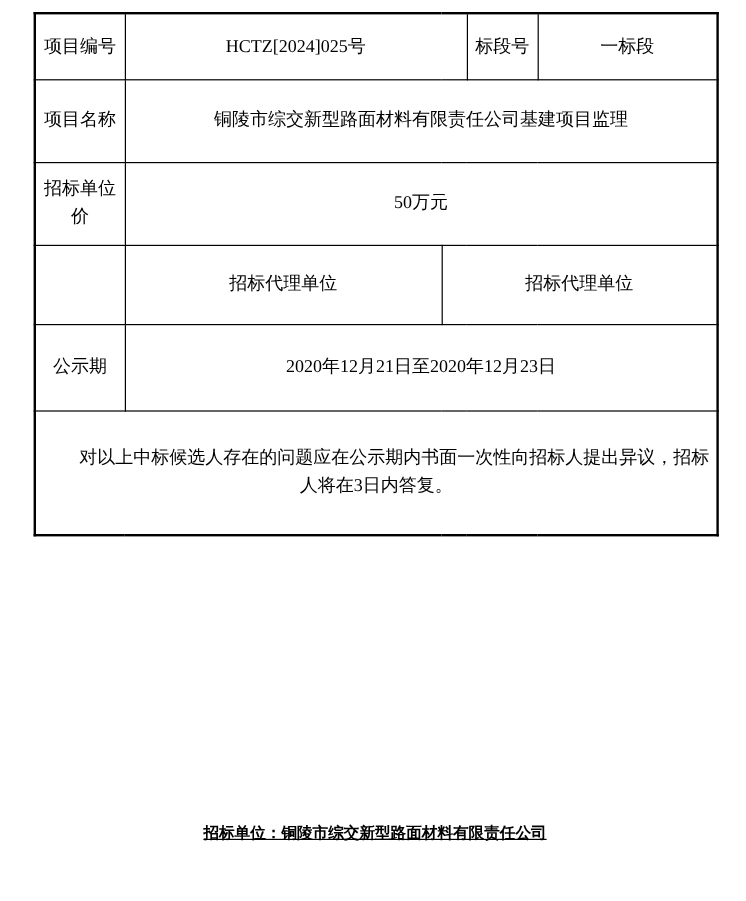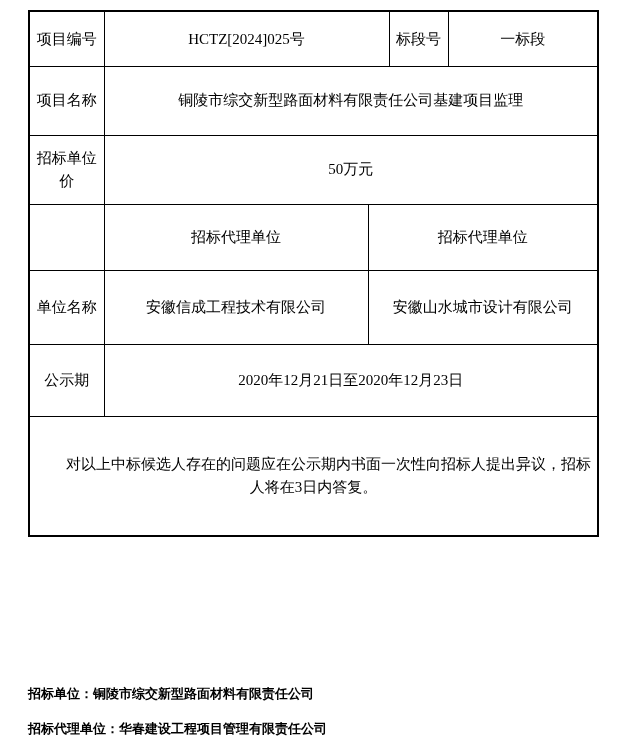--- a/index.html
+++ b/index.html
@@ -46,36 +46,37 @@
     margin-top: 24px;
   }
   tr.r1 { height: 55px; }
   tr.r2 { height: 69px; }
   tr.r3 { height: 69px; }
   tr.r4 { height: 66px; }
   tr.r5 { height: 74px; }
   tr.r6 { height: 71px; }
   tr.r7 { height: 76px; }
   tr.r8 { height: 72px; padding-left: 24px; }
-  tr.r9 { height: 120px; font-family: Liberation Serif, serif; }
+  tr.r9 { height: 104px; font-family: Liberation Serif, serif; }
   td.note-cell {
     text-align: left;
     text-indent: 2em;
     padding: 8px 10px;
     line-height: 35px;
     vertical-align: middle;
   }
   .footer {
     position: absolute;
     left: 28px;
     top: 676px;
     width: 569px;
-    text-align: left;
+    text-align: center;
     font-weight: bold;
     font-size: 13px;
+    text-decoration: underline;
   }
   .footer .fline {
     line-height: 35px;
     white-space: nowrap;
   }
 </style>
 </head>
 <body>
 
 <div class="doc">
@@ -107,37 +108,31 @@
 价</td>
       <td colspan="4" class="bold-val">50万元</td>
     </tr>
 
     <tr class="r4">
       <td class="lbl"></td>
       <td>招标代理单位</td>
       <td colspan="3">招标代理单位</td>
     </tr>
 
-    <tr class="r5">
-      <td class="lbl">单位名称</td>
-      <td>安徽信成工程技术有限公司</td>
-      <td colspan="3">安徽山水城市设计有限公司</td>
-    </tr>
 
 
 
     <tr class="r8">
       <td class="lbl">公示期</td>
       <td colspan="4">2020年12月21日至2020年12月23日</td>
     </tr>
 
     <tr class="r9">
       <td colspan="5" class="note-cell">对以上中标候选人存在的问题应在公示期内书面一次性向招标人提出异议，招标人将在3日内答复。</td>
     </tr>
   </tbody>
     </table>
 
   <div class="footer">
     <div class="fline">招标单位：铜陵市综交新型路面材料有限责任公司</div>
-    <div class="fline">招标代理单位：华春建设工程项目管理有限责任公司</div>
   </div>
 
 </div>
 
 </body></html>

